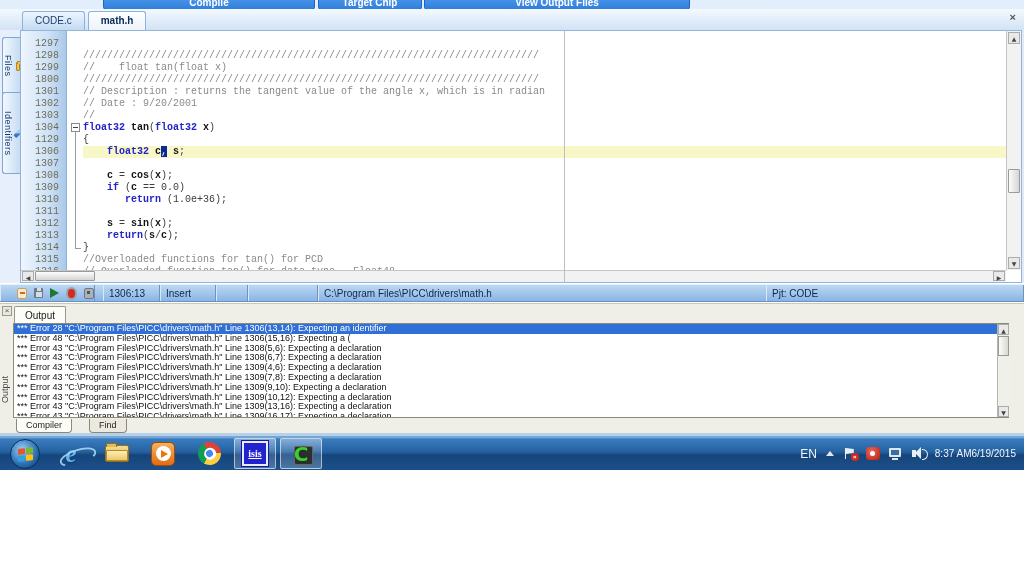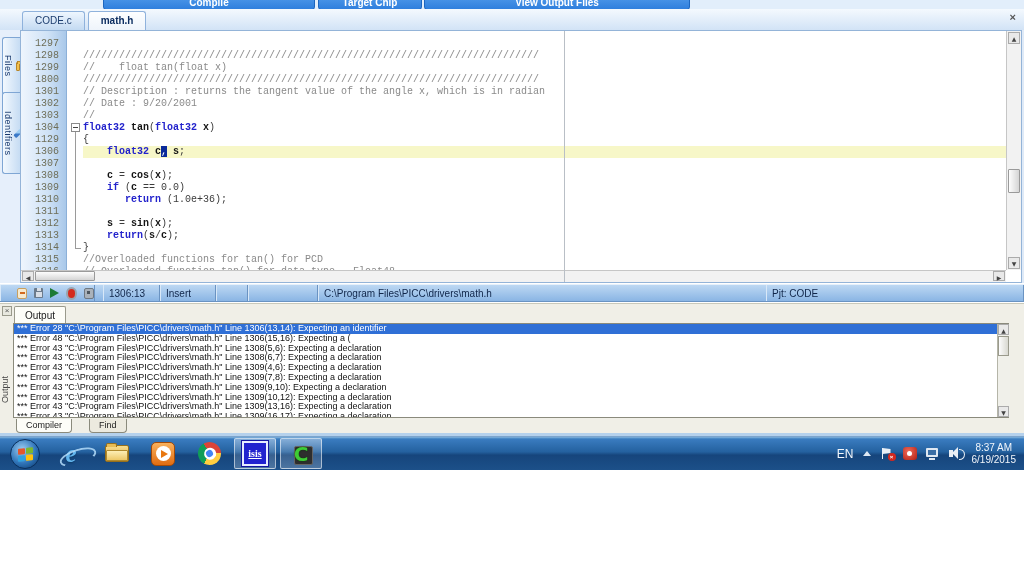--- a/index.html
+++ b/index.html
@@ -165,21 +165,21 @@
   .flag-ic .badge{position:absolute;right:-2px;bottom:-1px;width:8px;height:8px;border-radius:50%;background:#d4281e;
                   color:#fff;font-size:6px;line-height:8px;text-align:center;font-weight:bold;}
   .red-ic{background:radial-gradient(circle at 40% 35%,#f06a5a,#b01e12);border-radius:3px;}
   .red-ic::after{content:"";position:absolute;left:4px;top:4px;width:5px;height:5px;background:#fff;border-radius:50%;}
   .net-ic .scr{position:absolute;left:0;top:1px;width:12px;height:9px;background:#dfe8f2;border-radius:1px;}
   .net-ic .scr::after{content:"";position:absolute;left:2px;top:2px;width:8px;height:5px;background:#3a6ea5;}
   .net-ic .base{position:absolute;left:3px;bottom:0;width:6px;height:2px;background:#dfe8f2;}
   .spk-ic .body{position:absolute;left:0;top:3px;width:4px;height:7px;background:#e8eef5;}
   .spk-ic .cone{position:absolute;left:3px;top:0px;width:0;height:0;border-right:6px solid #e8eef5;border-top:6.5px solid transparent;border-bottom:6.5px solid transparent;}
   .spk-ic .wave{position:absolute;left:10px;top:2px;width:5px;height:9px;border:1.5px solid #e8eef5;border-left:none;border-radius:0 6px 6px 0;}
-  .clock{display:flex;flex-direction:column;align-items:center;justify-content:center;font-size:10px;line-height:12px;padding-right:4px;}
+  .clock{display:flex;flex-direction:row;align-items:center;justify-content:center;font-size:10px;line-height:12px;padding-right:4px;}
 </style>
 </head>
 <body>
 
 <div class="screen">
 
   <div class="ribbon" id="ribbon">
       <div class="rib-btn rb0">Compile</div>
       <div class="rib-btn rb1">Target Chip</div>
       <div class="rib-btn rb2">View Output Files</div>

